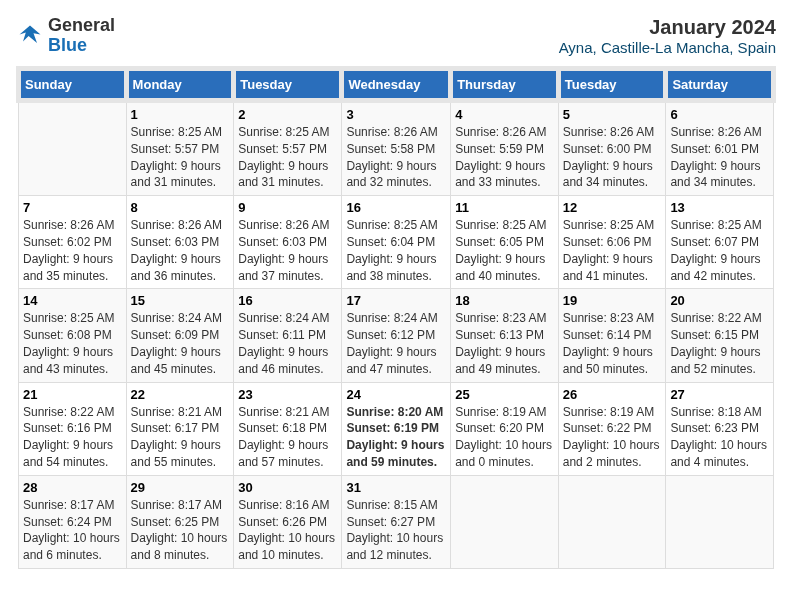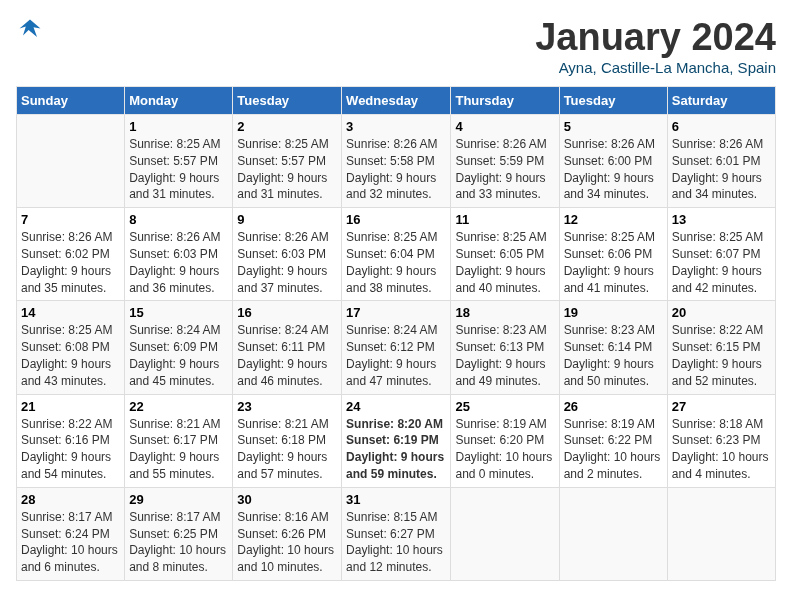--- a/index.html
+++ b/index.html
@@ -29,21 +29,21 @@
     .logo-text span.general { color: #333; }
     .logo-text span.blue { color: #1a6fb5; }
     .logo-bird {
       width: 28px;
       height: 28px;
     }
     .title-block {
       text-align: right;
     }
     .title-block h1 {
-      font-size: 38px;
+      font-size: 20px;
       font-weight: bold;
       color: #333;
     }
     .title-block h2 {
       font-size: 15px;
       color: #0c4a6e;
       font-weight: normal;
     }
     table {
       width: 100%;
@@ -52,21 +52,21 @@
     }
     thead tr {
       background-color: #2a6ebb;
       color: #fff;
     }
     thead th {
       padding: 6px 4px;
       text-align: left;
       font-size: 13px;
       font-weight: bold;
-      border: 1px solid #e5e5e5;
+      border: 5px solid #e5e5e5;
     }
     tbody tr {
       background: #fff;
     }
     tbody tr:nth-child(odd) {
       background: #f9f9f9;
     }
     tbody td {
       border: 1px solid #ddd;
       padding: 4px 4px;
@@ -87,20 +87,24 @@
     }
   </style>
 </head>
 <body>
 
 <div class="header">
   <div class="logo">
     <svg class="logo-bird" viewBox="0 0 40 40">
       <polygon points="20,5 35,18 25,16 30,30 18,20 10,28 14,15 5,18" fill="#1a6fb5"></polygon>
     </svg>
+    <div class="logo-text">
+      <span class="general">General</span><br>
+      <span class="blue">Blue</span>
+    </div>
   </div>
   <div class="title-block">
     <h1>January 2024</h1>
     <h2>Ayna, Castille-La Mancha, Spain</h2>
   </div>
 </div>
 
 <table>
   <thead>
     <tr>

